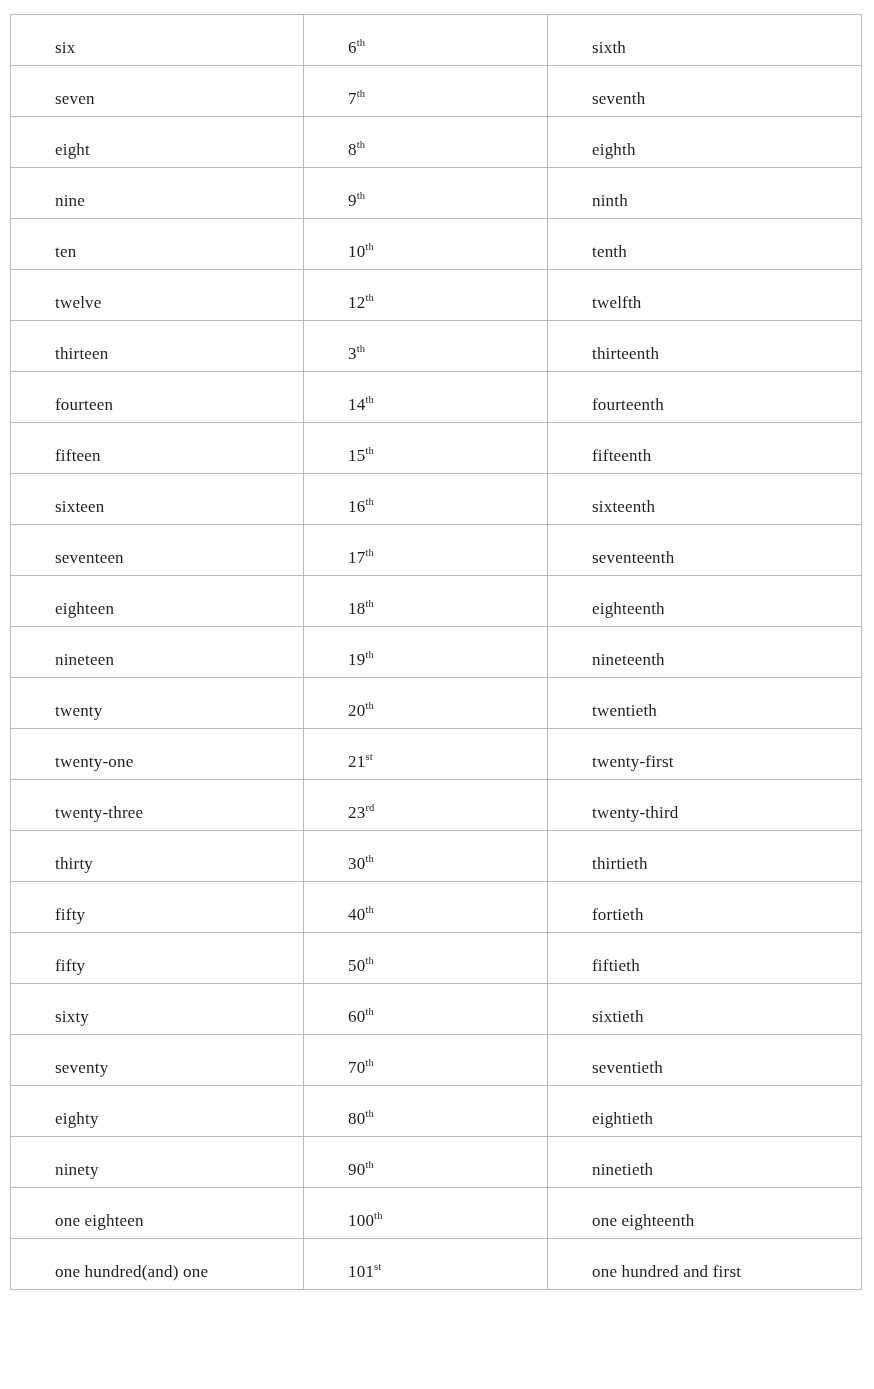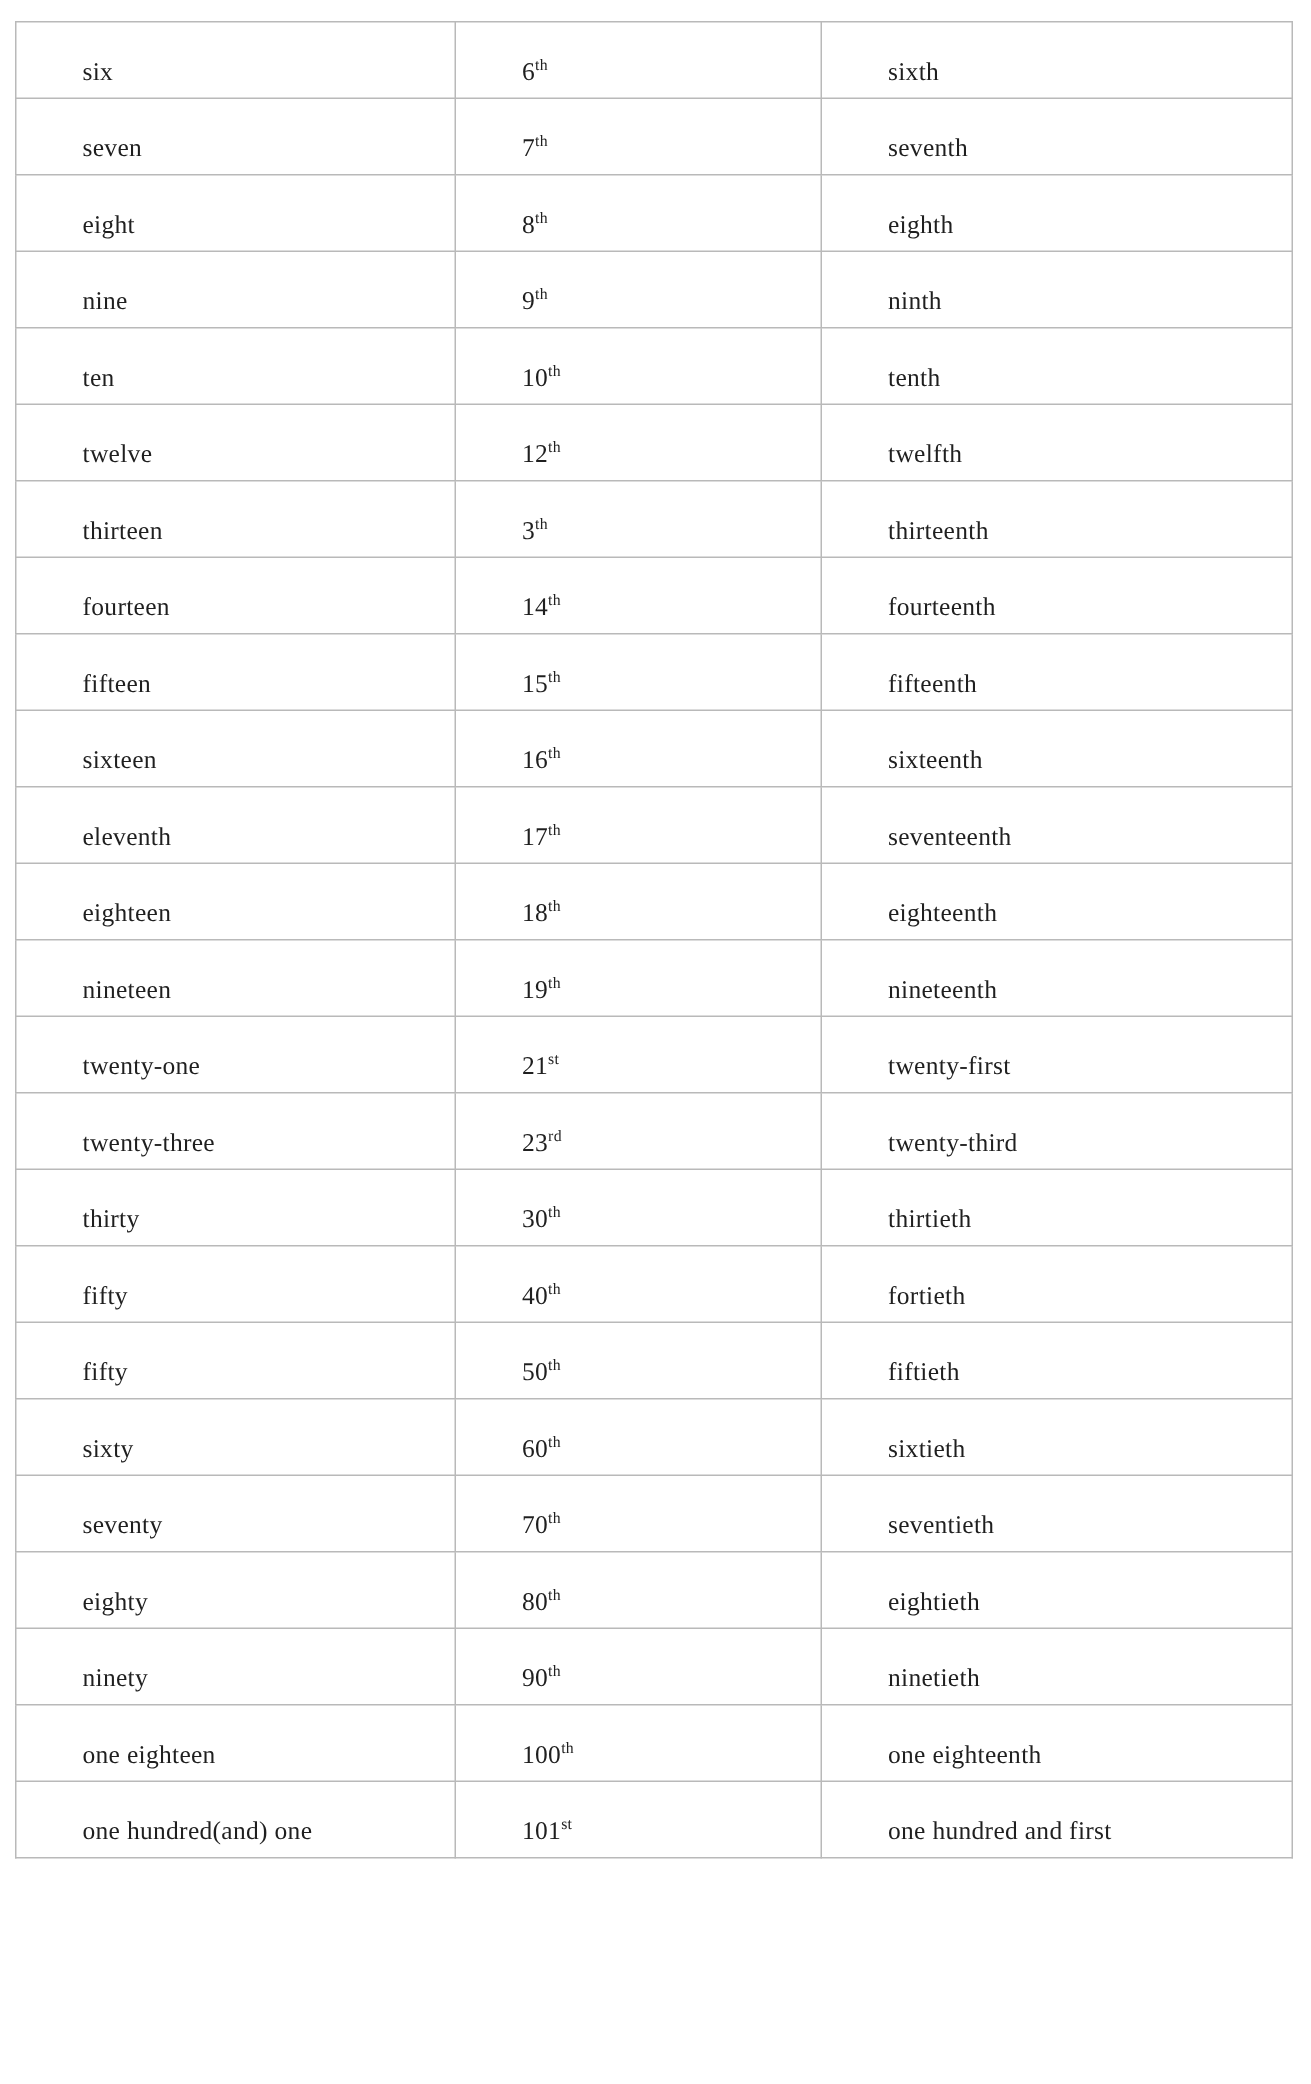--- a/index.html
+++ b/index.html
@@ -178,21 +178,21 @@
     </td>
     <td>
       <span>16</span><sup class="ord-suffix">th</sup>
     </td>
     <td>
       <span>sixteenth</span>
     </td>
   </tr>
         <tr>
     <td>
-      <span>eleventh</span>
+      <span>seventeen</span>
     </td>
     <td>
       <span>17</span><sup class="ord-suffix">th</sup>
     </td>
     <td>
       <span>seventeenth</span>
     </td>
   </tr>
         <tr>
     <td>
@@ -207,20 +207,31 @@
   </tr>
         <tr>
     <td>
       <span>nineteen</span>
     </td>
     <td>
       <span>19</span><sup class="ord-suffix">th</sup>
     </td>
     <td>
       <span>nineteenth</span>
+    </td>
+  </tr>
+        <tr>
+    <td>
+      <span>twenty</span>
+    </td>
+    <td>
+      <span>20</span><sup class="ord-suffix">th</sup>
+    </td>
+    <td>
+      <span>twentieth</span>
     </td>
   </tr>
         <tr>
     <td>
       <span>twenty-one</span>
     </td>
     <td>
       <span>21</span><sup class="ord-suffix">st</sup>
     </td>
     <td>

